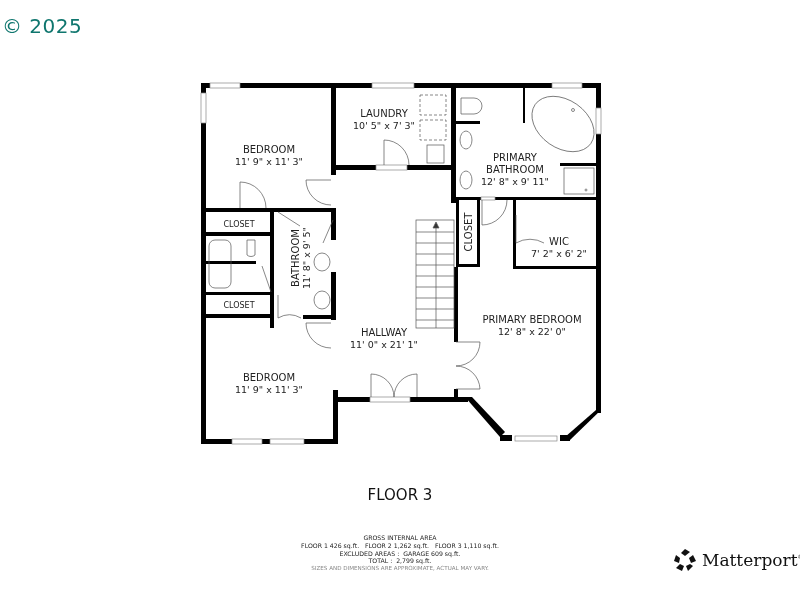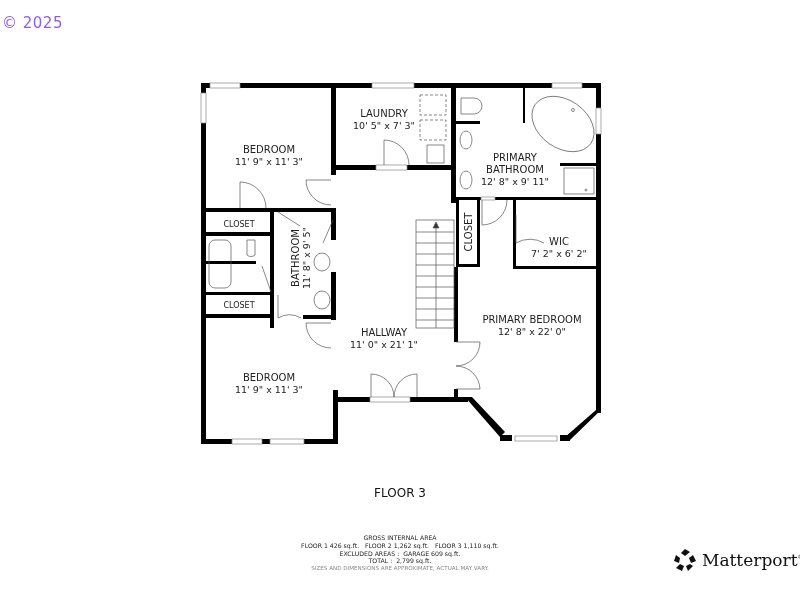--- a/index.html
+++ b/index.html
@@ -1,22 +1,22 @@
 <!DOCTYPE html>
 <html><head>
 <meta charset="utf-8">
 <style>
   html, body { margin:0; padding:0; background:#ffffff; }
   body { width:800px; height:600px; position:relative; overflow:hidden; font-family:"DejaVu Sans", sans-serif; }
-  .copyright { position:absolute; left:2px; top:14px; font-size:15px; color:#8b5cf6; letter-spacing:0.5px; }
+  .copyright { position:absolute; left:2px; top:14px; font-size:20px; color:#0f766e; letter-spacing:0.5px; }
   svg.plan { position:absolute; left:0; top:0; }
   .room-label { font-family:"DejaVu Sans", sans-serif; font-size:10px; fill:#222; text-anchor:middle; }
   .room-dim { font-family:"DejaVu Sans", sans-serif; font-size:9.5px; fill:#222; text-anchor:middle; }
   .small-label { font-family:"DejaVu Sans", sans-serif; font-size:8px; fill:#222; text-anchor:middle; }
-  .floor-title { position:absolute; left:0; width:800px; top:486px; text-align:center; font-size:12px; color:#111; }
+  .floor-title { position:absolute; left:0; width:800px; top:486px; text-align:center; font-size:15px; color:#111; }
   .area-block { position:absolute; left:250px; width:300px; top:534px; text-align:center; font-size:6.2px; color:#222; line-height:7.8px; }
   .area-block .note { color:#888; font-size:5.6px; }
   .brand { position:absolute; left:673px; top:548px; display:flex; align-items:center; gap:5px; }
   .brand-name { font-family:"DejaVu Serif", serif; font-size:17px; color:#111; }
   .brand-name sup { font-size:6px; }
 </style>
 </head>
 <body>
 
 <div class="copyright">© 2025</div>

